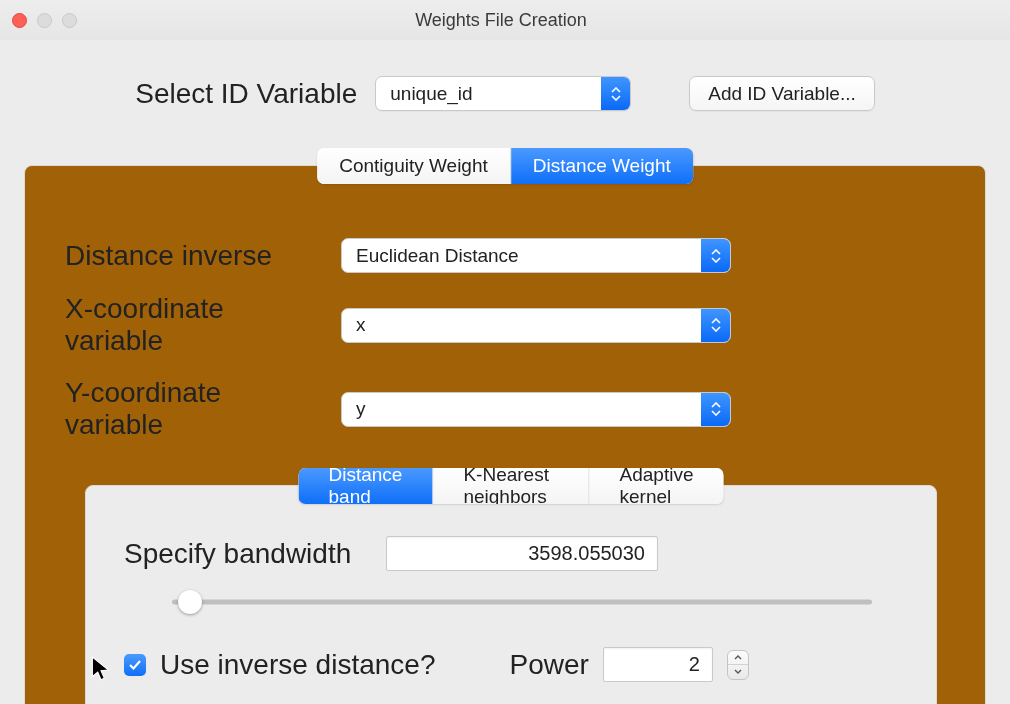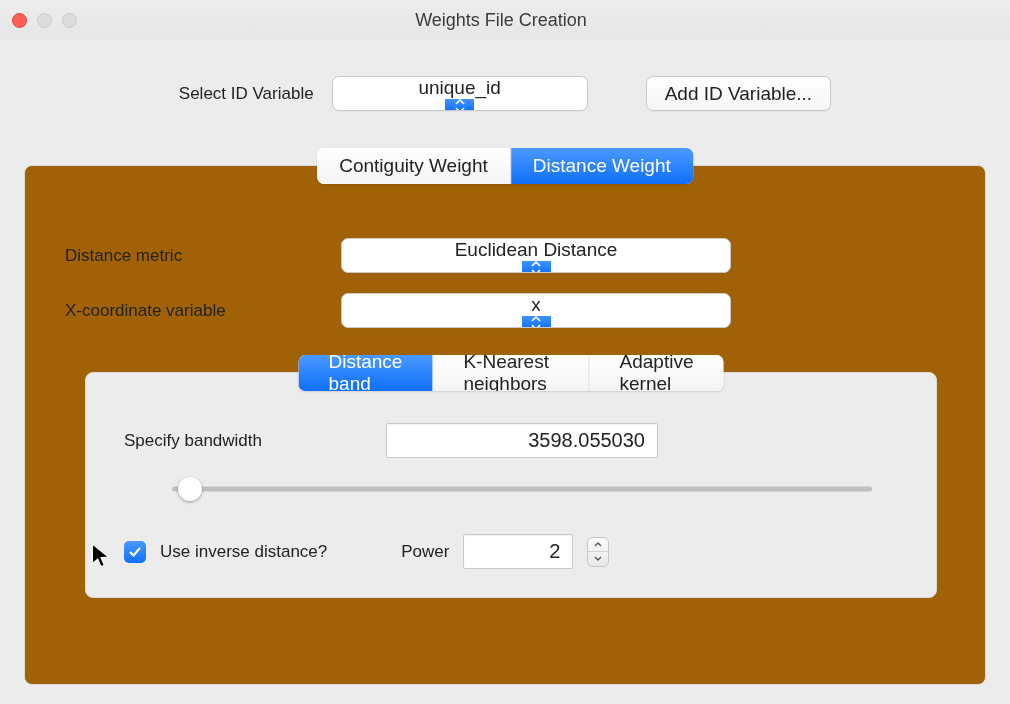--- a/index.html
+++ b/index.html
@@ -50,34 +50,33 @@
       padding: 36px 24px 0 24px;
     }
     .row-id {
       display: flex;
       align-items: center;
       justify-content: center;
       gap: 18px;
       margin-bottom: 54px;
     }
     .label {
-      font-size: 17px;
+      font-size: 28px;
       color: #222;
     }
     .mac-select {
       display: flex;
       align-items: center;
       background: #fff;
       border: 1px solid #c9c9c9;
       border-radius: 7px;
       height: 35px;
       position: relative;
       box-shadow: 0 1px 1px rgba(0,0,0,0.03);
       overflow: hidden;
-      flex-direction: column;
     }
     .mac-select .value {
       padding: 0 14px;
       font-size: 19px;
       color: #222;
       flex: 1;
       white-space: nowrap;
     }
     .mac-select .chevrons {
       width: 29px;
@@ -266,21 +265,21 @@
 
     <div class="panel">
       <div class="segmented">
         <div class="seg-btn">Contiguity Weight</div>
         <div class="seg-btn active">Distance Weight</div>
       </div>
 
       <div style="height:36px"></div>
 
       <div class="form-row">
-        <div class="label">Distance metric</div>
+        <div class="label">Distance inverse</div>
         <div class="mac-select" style="width:390px">
           <div class="value">Euclidean Distance</div>
           <div class="chevrons">
             <svg width="10" height="6">
                 <polyline points="1,5 5,1 9,5" fill="none" stroke="#fff" stroke-width="1.6"></polyline>
               </svg>
             <svg width="10" height="6">
                 <polyline points="1,1 5,5 9,1" fill="none" stroke="#fff" stroke-width="1.6"></polyline>
               </svg>
           </div>
@@ -295,20 +294,34 @@
             <svg width="10" height="6">
                 <polyline points="1,5 5,1 9,5" fill="none" stroke="#fff" stroke-width="1.6"></polyline>
               </svg>
             <svg width="10" height="6">
                 <polyline points="1,1 5,5 9,1" fill="none" stroke="#fff" stroke-width="1.6"></polyline>
               </svg>
           </div>
         </div>
       </div>
 
+      <div class="form-row">
+        <div class="label">Y-coordinate variable</div>
+        <div class="mac-select" style="width:390px">
+          <div class="value">y</div>
+          <div class="chevrons">
+            <svg width="10" height="6">
+                <polyline points="1,5 5,1 9,5" fill="none" stroke="#fff" stroke-width="1.6"></polyline>
+              </svg>
+            <svg width="10" height="6">
+                <polyline points="1,1 5,5 9,1" fill="none" stroke="#fff" stroke-width="1.6"></polyline>
+              </svg>
+          </div>
+        </div>
+      </div>
 
       <div class="inner-panel">
         <div class="segmented" style="width:auto">
           <div class="seg-btn active" style="padding:0 30px">Distance band</div>
           <div class="seg-btn" style="padding:0 30px">K-Nearest neighbors</div>
           <div class="seg-btn" style="padding:0 30px">Adaptive kernel</div>
         </div>
 
         <div style="height:10px"></div>
 

